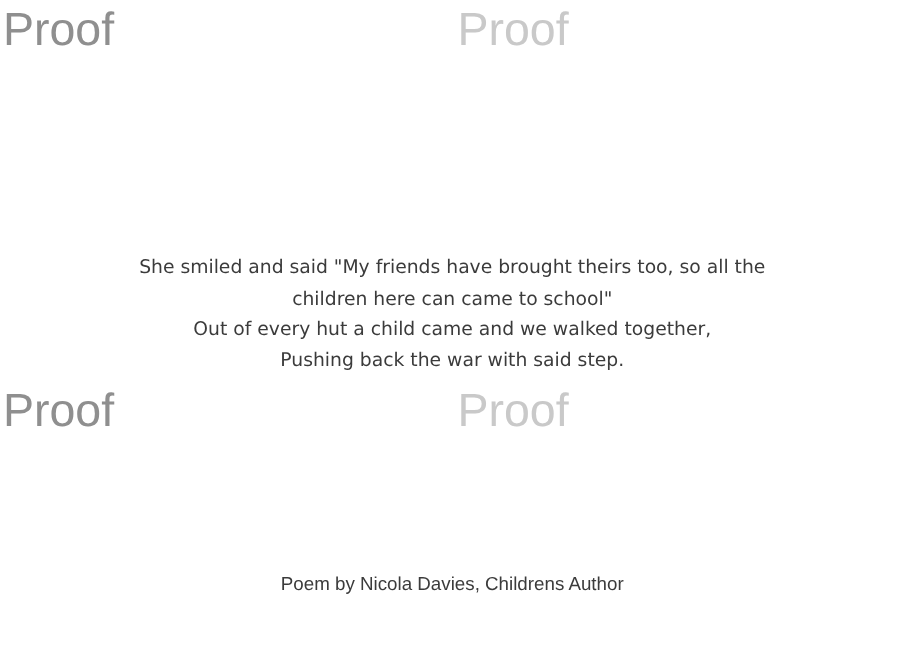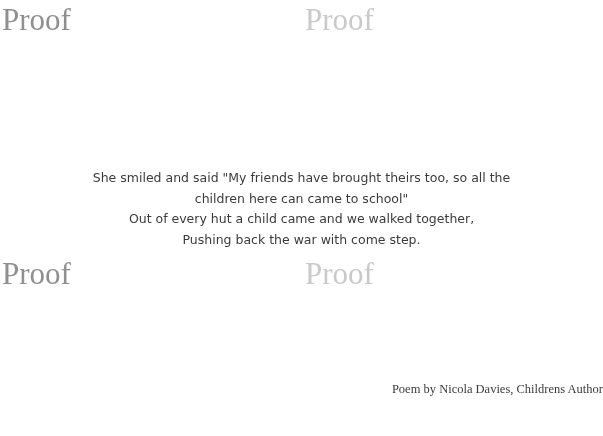--- a/index.html
+++ b/index.html
@@ -17,21 +17,21 @@
   .page {
     position: absolute;
     inset: 0;
     width: 603px;
     height: 436px;
   }
 
   
   .watermark {
     position: absolute;
-    font-family: Liberation Serif, serif;
+    font-family: Liberation Sans, sans-serif;
     font-weight: 400;
     font-size: 31px;
     letter-spacing: 0px;
     color: #9d9d9d;
     user-select: none;
     white-space: nowrap;
   }
   .wm-1 { left: 2px;   top: 2px;   color: #8f8f8f; }
   .wm-2 { left: 305px; top: 2px;   color: #c9c9c9; }
   .wm-3 { left: 2px;   top: 256px; color: #8f8f8f; }
@@ -53,23 +53,23 @@
     display: block;
     white-space: pre;
   }
 
   
   .credits {
     position: absolute;
     left: 0;
     top: 379px;
     width: 603px;
-    text-align: right;
+    text-align: center;
     color: #3b3b3b;
-    font-family: Liberation Serif, serif;
+    font-family: Liberation Sans, sans-serif;
     font-size: 12.5px;
     line-height: 21px;
   }
   .credits .line {
     display: block;
     white-space: pre;
   }
 </style>
 </head>
 <body>
@@ -78,20 +78,20 @@
 
   <div class="watermark wm-1">Proof</div>
   <div class="watermark wm-2">Proof</div>
   <div class="watermark wm-3">Proof</div>
   <div class="watermark wm-4">Proof</div>
 
   <div class="poem">
     <span class="line">She smiled and said "My friends have brought theirs too, so all the</span>
     <span class="line">children here can came to school"</span>
     <span class="line">Out of every hut a child came and we walked together,</span>
-    <span class="line">Pushing back the war with come step.</span>
+    <span class="line">Pushing back the war with said step.</span>
   </div>
 
   <div class="credits">
     <span class="line">Poem by Nicola Davies, Childrens Author</span>
   </div>
 
 </div>
 
 </body></html>

